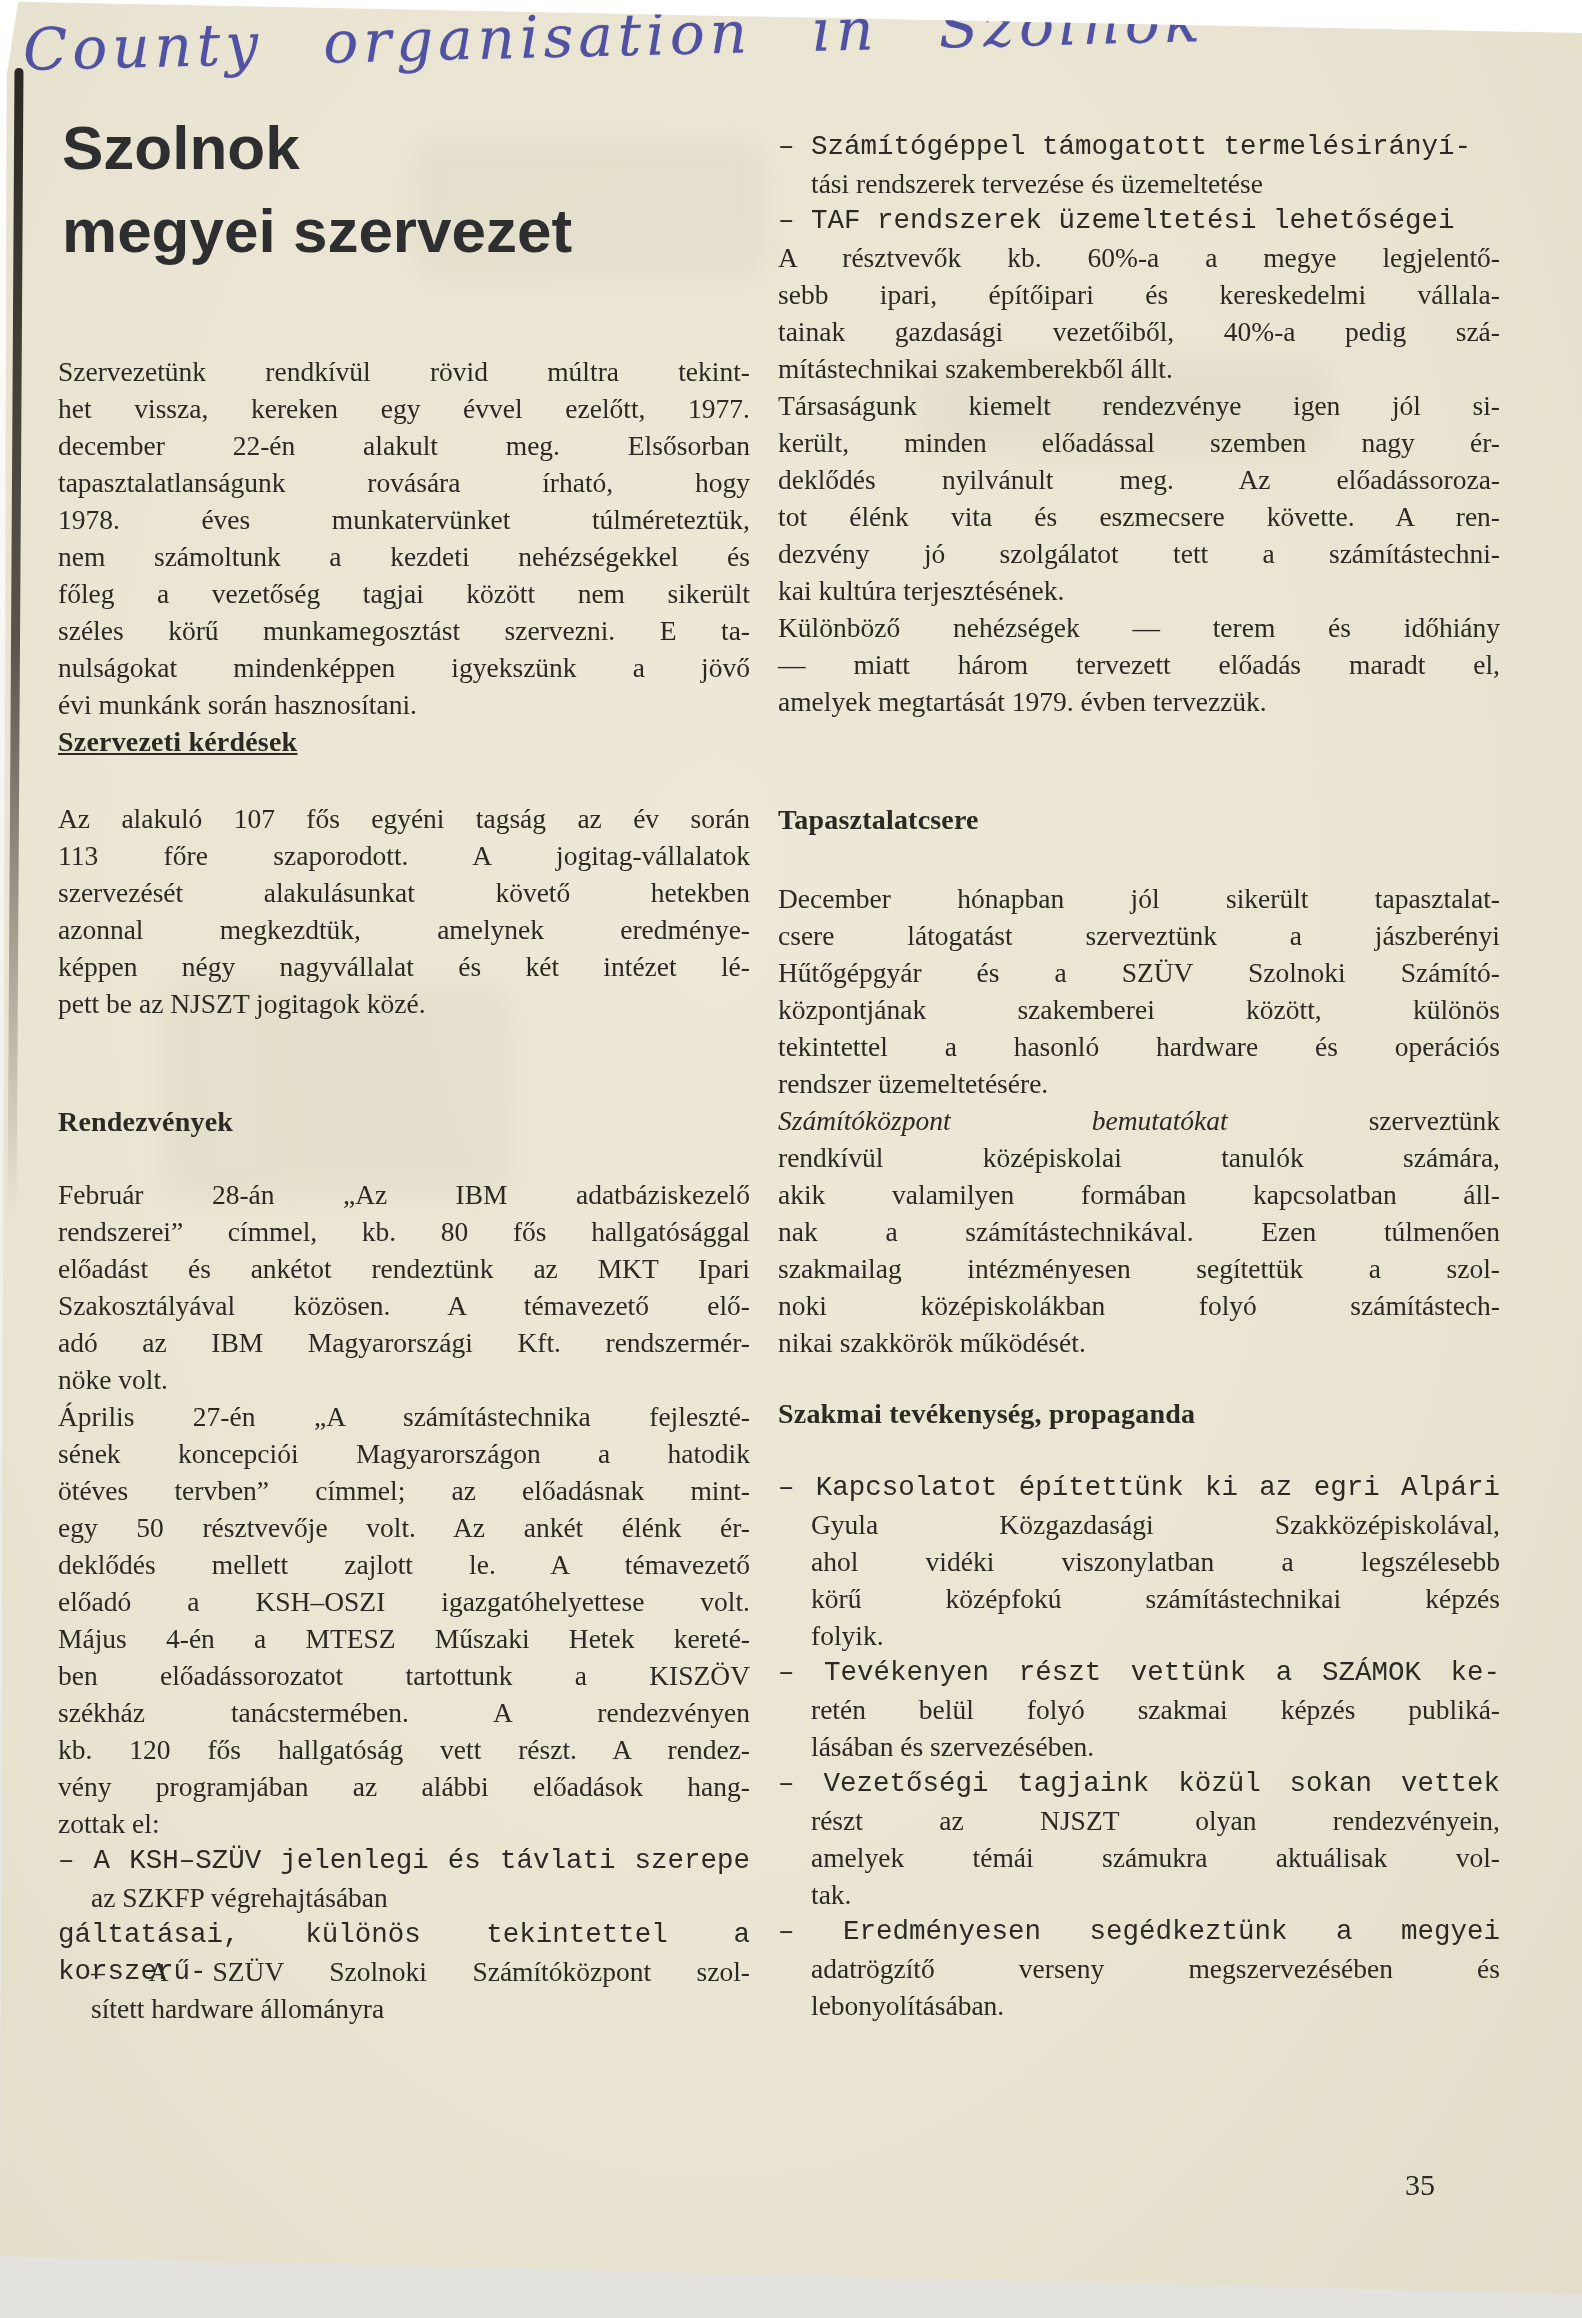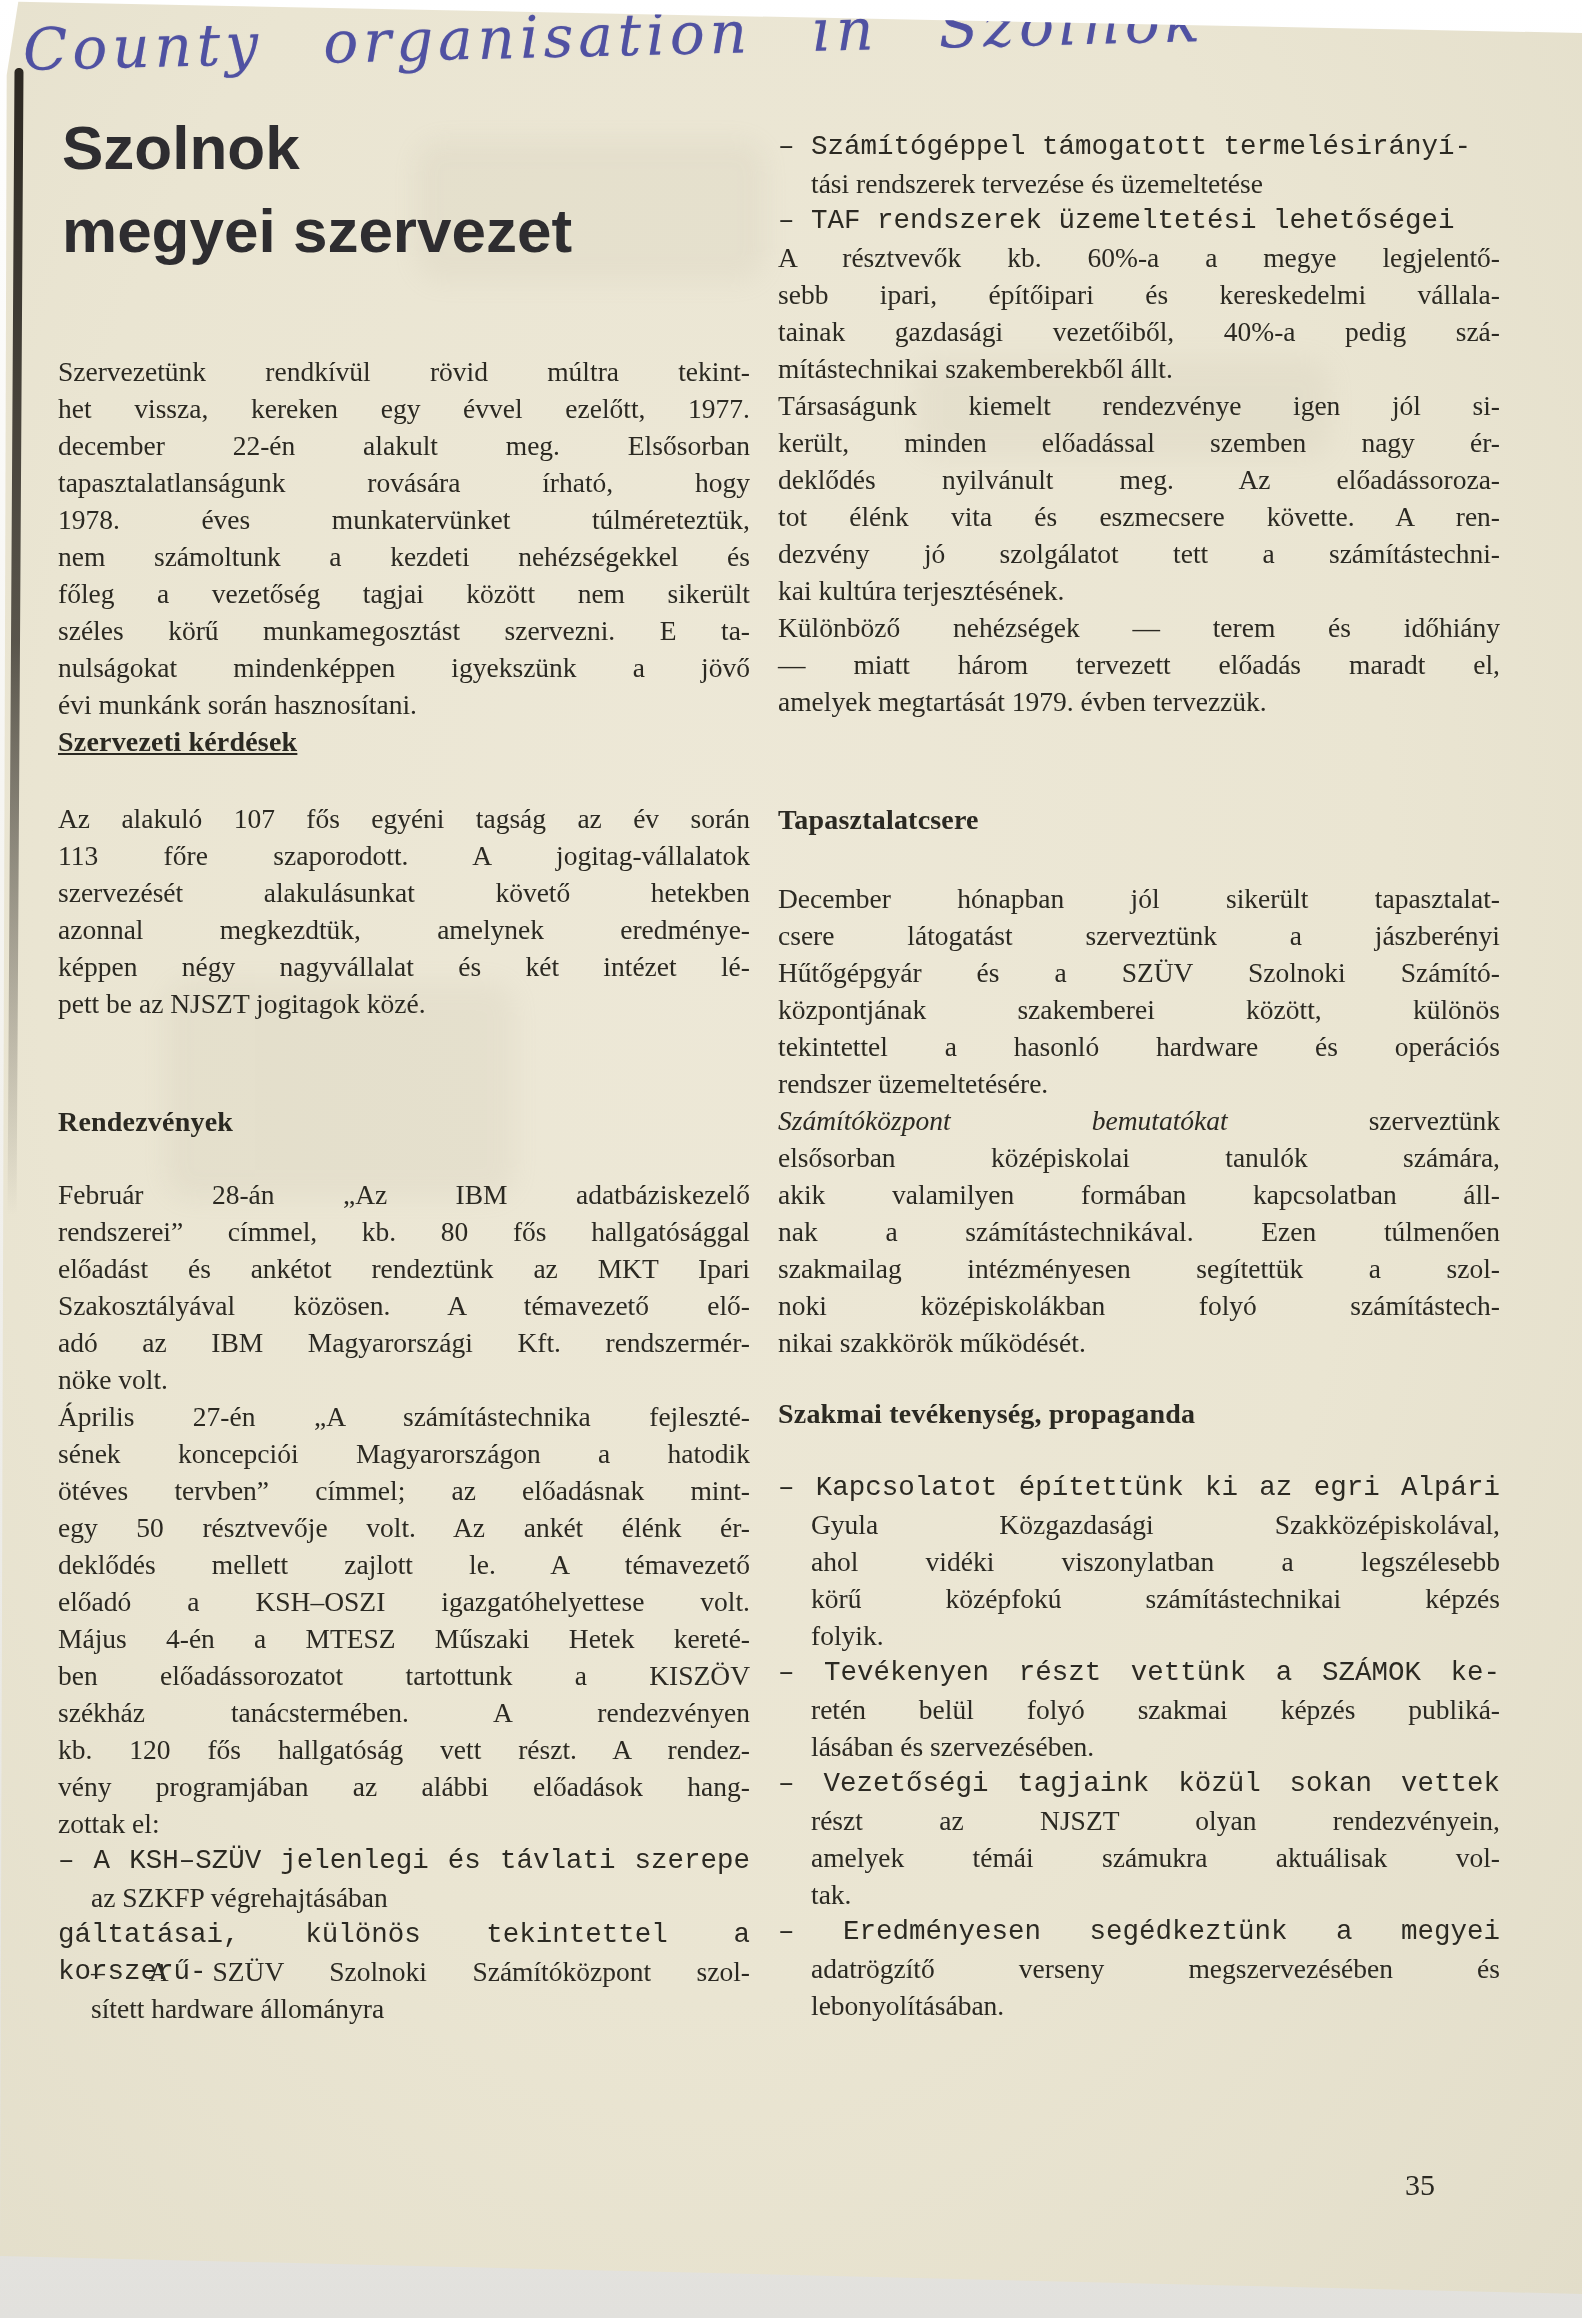--- a/index.html
+++ b/index.html
@@ -150,21 +150,21 @@
       </div>
       <div class="block heading">Tapasztalatcsere</div>
       <div class="block para">
         <div class="line">December hónapban jól sikerült tapasztalat-</div>
         <div class="line">csere látogatást szerveztünk a jászberényi</div>
         <div class="line">Hűtőgépgyár és a SZÜV Szolnoki Számító-</div>
         <div class="line">központjának szakemberei között, különös</div>
         <div class="line">tekintettel a hasonló hardware és operációs</div>
         <div class="line pl">rendszer üzemeltetésére.</div>
         <div class="line"><em>Számítóközpont bemutatókat</em> szerveztünk</div>
-        <div class="line">elsősorban középiskolai tanulók számára,</div>
+        <div class="line">rendkívül középiskolai tanulók számára,</div>
         <div class="line">akik valamilyen formában kapcsolatban áll-</div>
         <div class="line">nak a számítástechnikával. Ezen túlmenően</div>
         <div class="line">szakmailag intézményesen segítettük a szol-</div>
         <div class="line">noki középiskolákban folyó számítástech-</div>
         <div class="line pl">nikai szakkörök működését.</div>
       </div>
       <div class="block heading">Szakmai tevékenység, propaganda</div>
       <div class="block bullet">
         <div class="line">– Kapcsolatot építettünk ki az egri Alpári</div>
         <div class="line">Gyula Közgazdasági Szakközépiskolával,</div>

